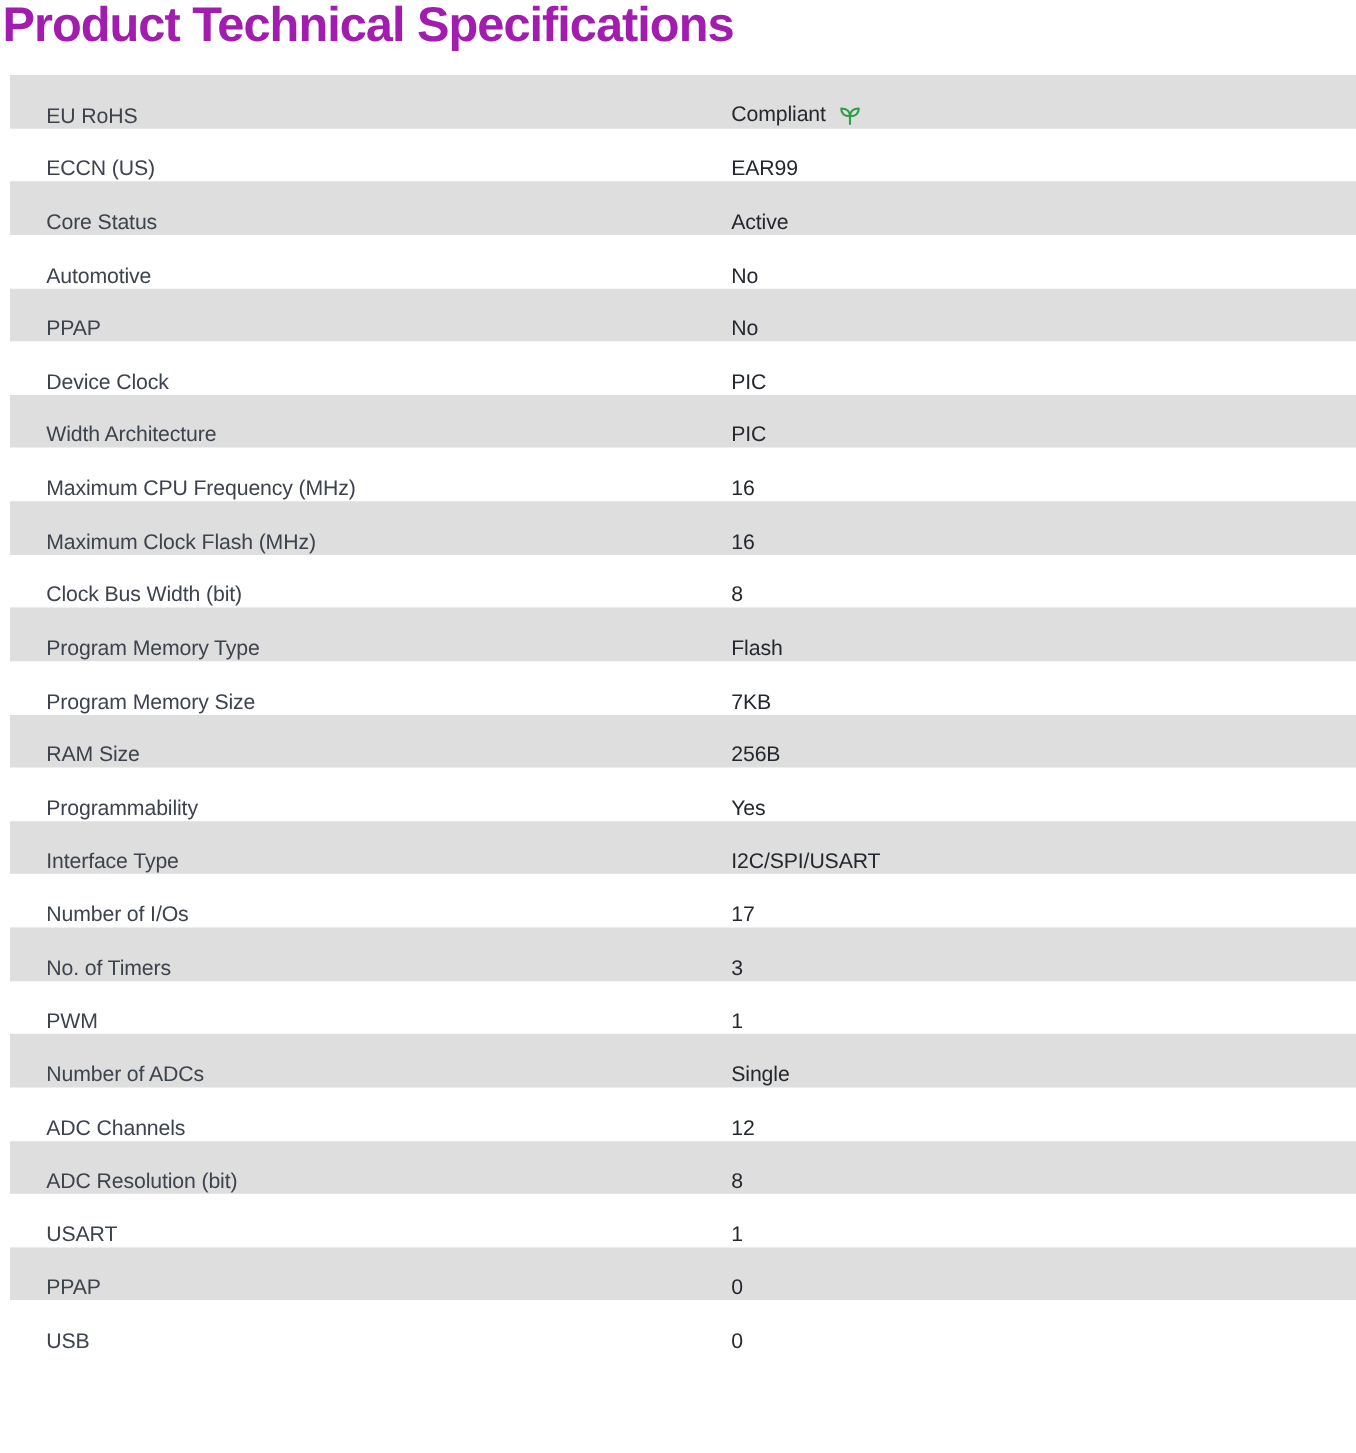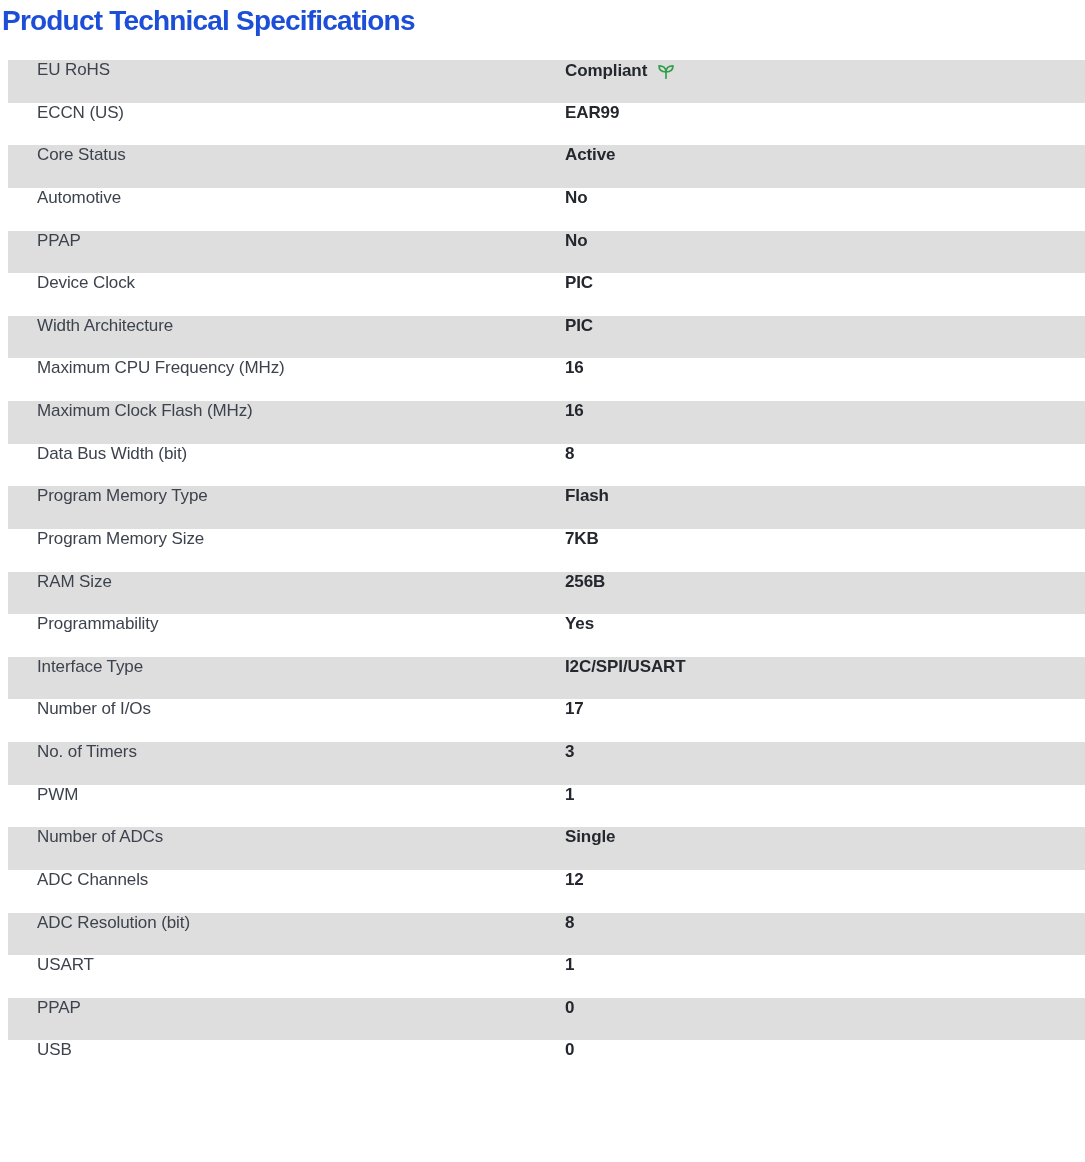--- a/index.html
+++ b/index.html
@@ -9,57 +9,58 @@
   body {
     width: 1085px;
     height: 1162px;
     overflow: hidden;
     background: #ffffff;
     font-family: "Liberation Sans", sans-serif;
   }
   .page-title {
     margin: 0;
     padding: 3px 0 0 2px;
-    font-size: 28px;
+    font-size: 39px;
     line-height: 36px;
     font-weight: 700;
     letter-spacing: -0.8px;
-    color: #1d4ed8;
+    color: #a21caf;
   }
   .spec-table {
     margin-top: 21px;
     margin-left: 8px;
   }
   .spec-row {
     display: flex;
-    align-items: flex-start;
+    align-items: flex-end;
     height: 42.64px;
   }
   .spec-row.alt {
     background: #dedede;
   }
   .spec-label {
     box-sizing: border-box;
     width: 557px;
     padding-left: 29px;
     flex: 0 0 auto;
     font-size: 17px;
     letter-spacing: -0.1px;
     color: #3d434d;
     white-space: nowrap;
   }
   .spec-value {
     display: flex;
     align-items: center;
     gap: 9px;
     font-size: 17px;
-    font-weight: 700;
+    font-weight: 400;
     letter-spacing: -0.1px;
     color: #24282e;
     white-space: nowrap;
+    margin-left: 20px;
   }
   .leaf-icon {
     display: inline-flex;
     width: 20px;
     height: 20px;
     margin-top: 2px;
   }
   .leaf-icon svg {
     width: 100%;
     height: 100%;
@@ -145,21 +146,21 @@
 
   <div class="spec-row alt">
     <span class="spec-label">Maximum Clock Flash (MHz)</span>
     <span class="spec-value-wrap spec-value">
       <span>16</span>
 
     </span>
   </div>
 
   <div class="spec-row">
-    <span class="spec-label">Data Bus Width (bit)</span>
+    <span class="spec-label">Clock Bus Width (bit)</span>
     <span class="spec-value-wrap spec-value">
       <span>8</span>
 
     </span>
   </div>
 
   <div class="spec-row alt">
     <span class="spec-label">Program Memory Type</span>
     <span class="spec-value-wrap spec-value">
       <span>Flash</span>

